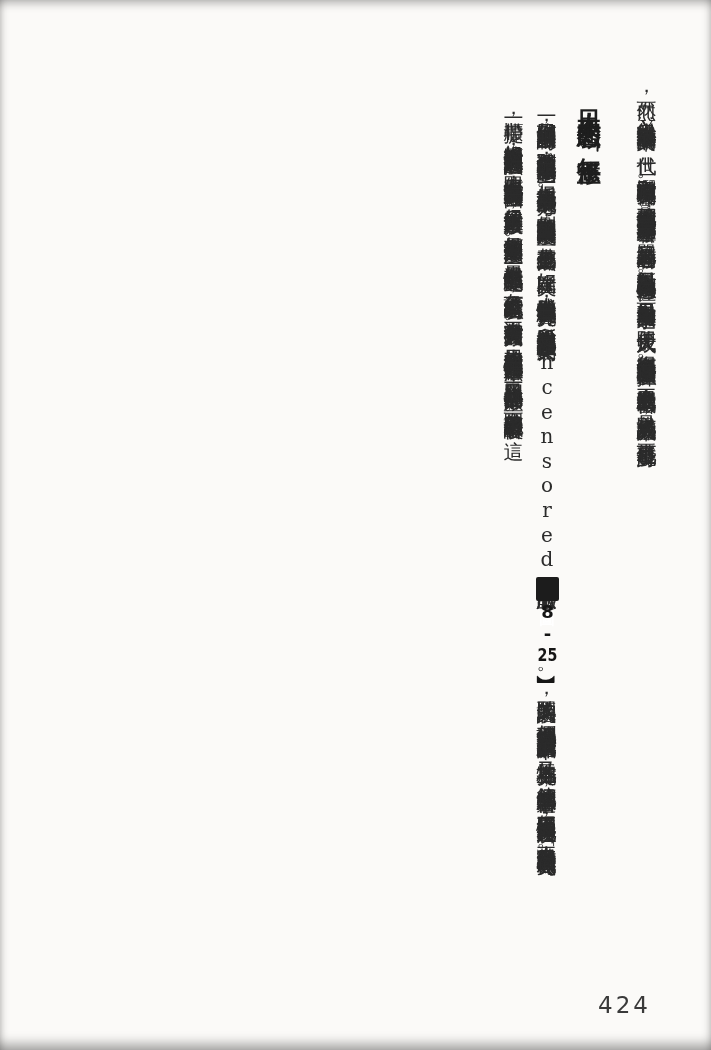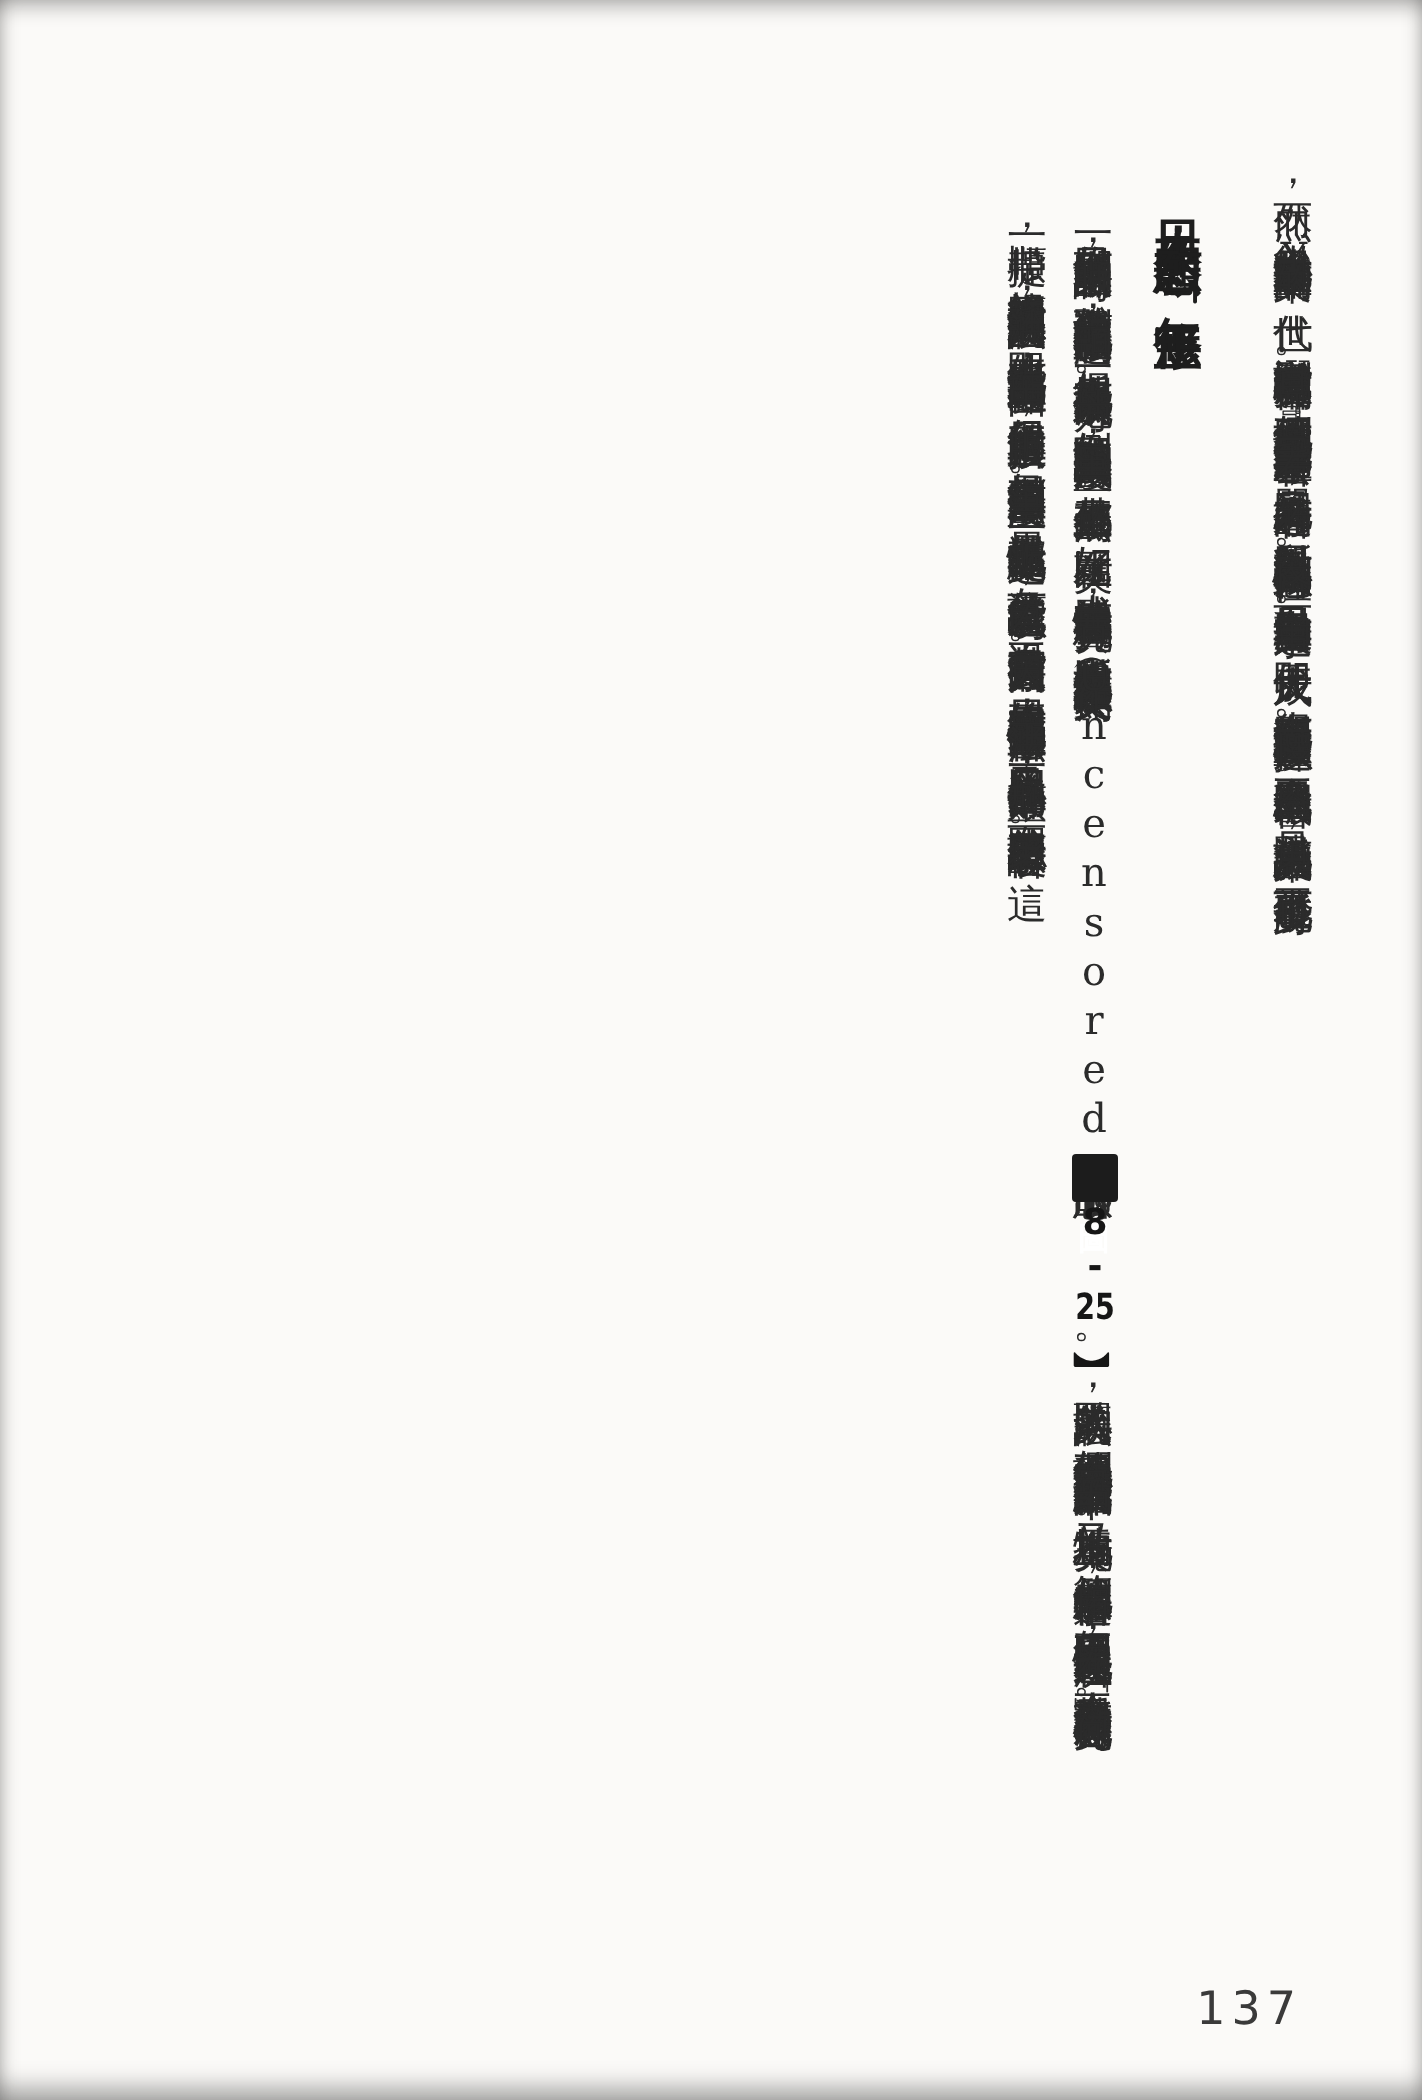--- a/index.html
+++ b/index.html
@@ -90,14 +90,14 @@
 </head>
 <body>
 
 <div class="page">
   <div class="content">
     <p class="para no-indent">然而，從小就對日本漫畫和動畫耳濡目染的Y世代，潛意識中則比較沒有那種偏見。他們也不是因為『寶可夢』和『七龍珠』是日本產的動畫才去看，單純是因為有趣才看的，所以對日本動漫的風格比較不會感到奇怪。而且日本動漫沒有畢業這回事。即使長大成人，也有很多專門給大人看的漫畫和動畫可以選擇。完全不給觀眾畢業的機會。一旦跳入滿是誘惑的成人業界，就再也不可能脫身了。</p>
     <h2 class="heading">日本人的悲願，「無修正」</h2>
     <p class="para"><span>一部作品出口到別的國家翻譯出版時，雖然會遇到各種當地法令的表現限制和修正問題，但相反地也有一些令日本人羨慕的地方。例如在歐美國家翻譯出版的日本成人漫畫，基本上都是無修正的。好比在美國，成人影視中的性器官就不需要打馬賽克，所以成人漫畫也依照該準則直接以零修正（英文寫作Uncensored）的狀態出版</span><span class="figref"><span>【</span><span class="figbox">圖</span><span class="fignum">8</span><span class="fignum">-</span><span class="tcy">25</span><span>】</span></span><span>。聽美國人的說法，他們似乎不太能理解為什麼要在本來就只能賣給成人的作品中，又特地加上馬賽克。儘管他們的想法非常合乎邏輯，但這正是不同國家的性文化差異所在，令人不禁重新反思「猥褻」的概念究竟為何。</span></p>
     <p class="para">順帶一提，根據筆者從美國出版社那邊打聽到的說法，即使也有一些日本成人漫畫出於各種複雜的理由，保留日方的修正直接出版，但銷量卻遠遠不如無修正的漫畫。果然還是色情一點更受歡迎呢！各位讀者可能會這麼以為，不過其實背後另有更大的原因。日本的修正有用馬賽克遮住整個性器官的修正法，以及只用小黑條遮住一部分的類型，而美國的讀者似乎更討厭後者。這</p>
   </div>
-  <div class="page-number">137</div>
+  <div class="page-number">424</div>
 </div>
 
 </body></html>

